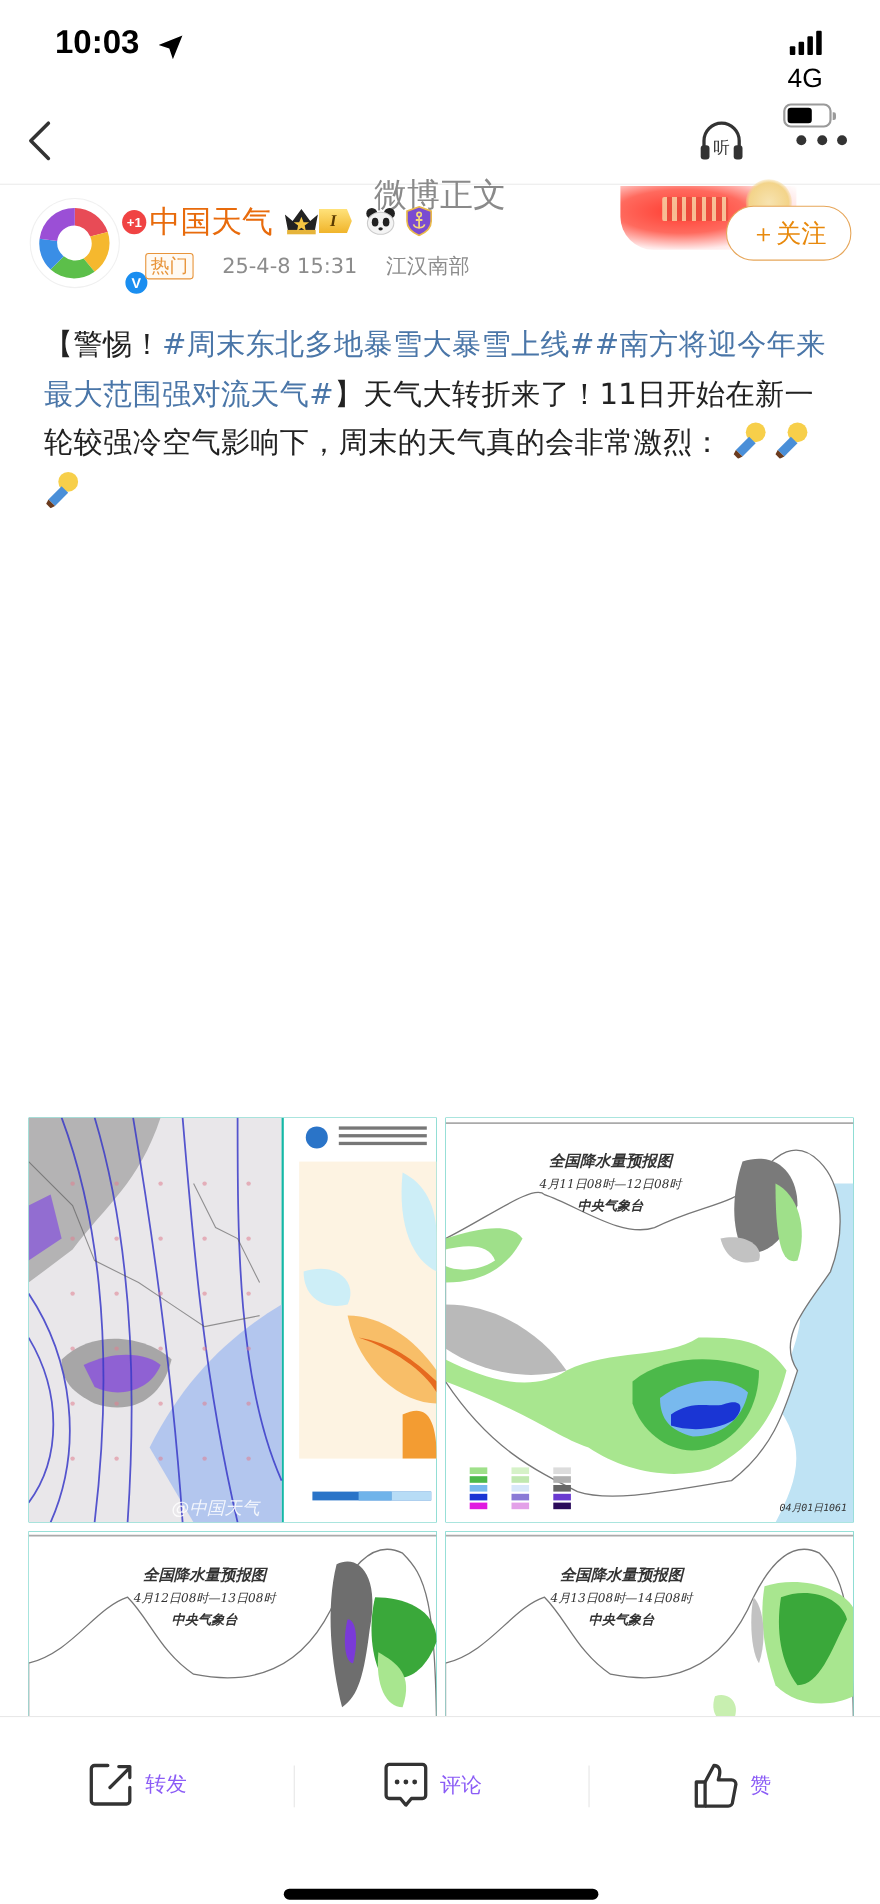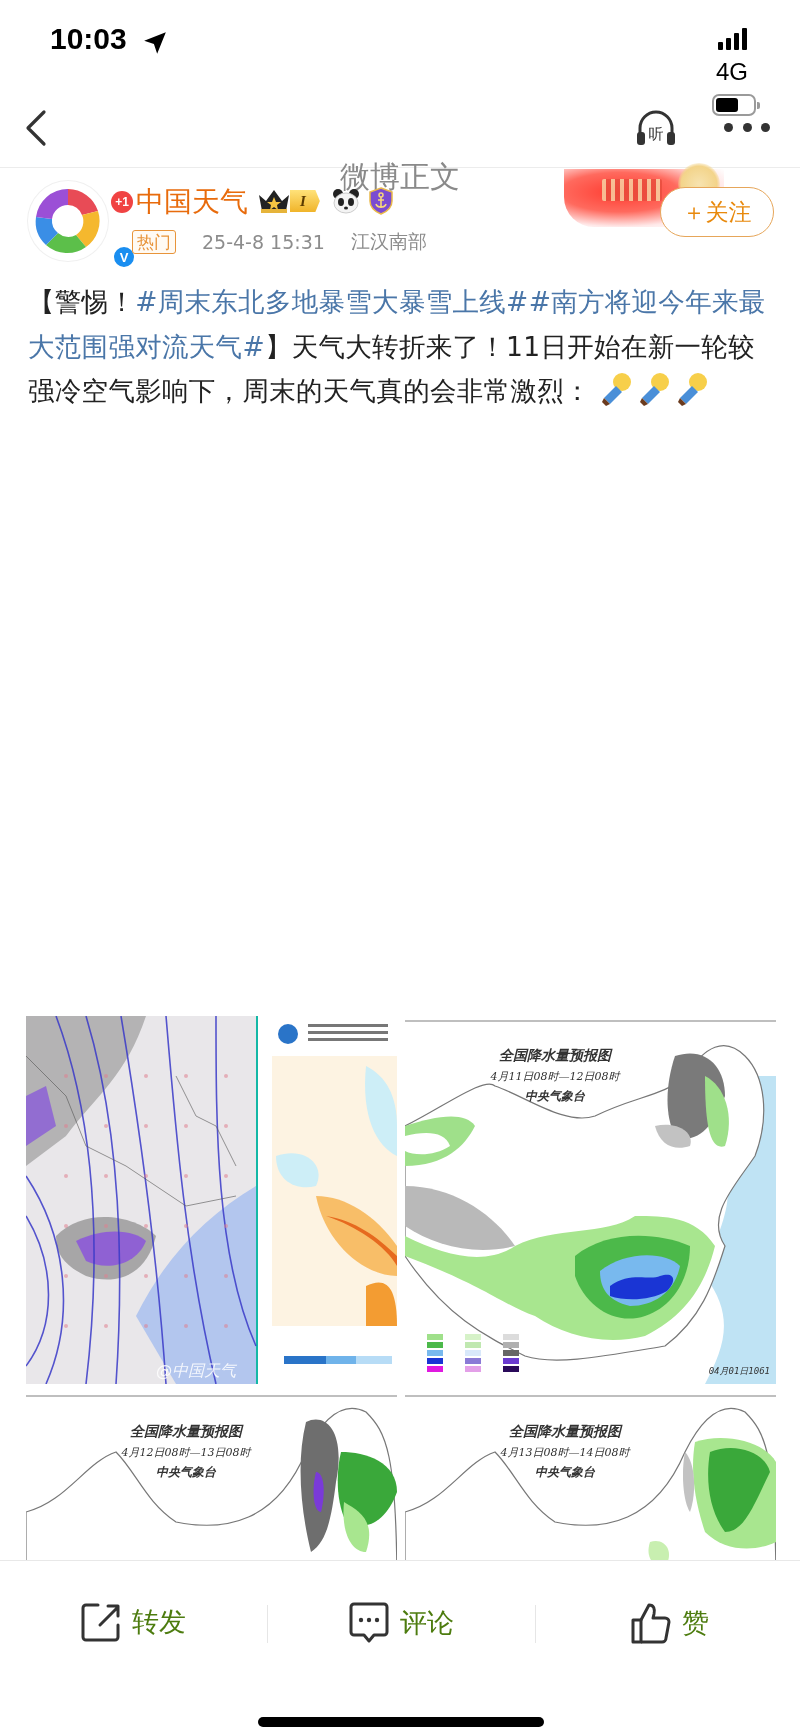--- a/index.html
+++ b/index.html
@@ -42,34 +42,34 @@
   .crown { width: 36px; height: 28px; }
   .level-badge { height: 22px; padding: 0 14px 0 10px; background: linear-gradient(#ffe27a, #f0b42a); color: #5a3a00; font-style: italic; font-weight: bold; font-family: "Liberation Serif", serif; font-size: 15px; display: flex; align-items: center; clip-path: polygon(0 0, 85% 0, 100% 50%, 85% 100%, 0 100%); margin-left: -6px; }
   .panda { width: 28px; height: 26px; margin-left: 8px; }
   .anchor { width: 26px; height: 28px; margin-left: 4px; }
   .meta { position: absolute; left: 132px; top: 60px; display: flex; align-items: center; gap: 26px; font-size: 19px; color: #8c8c8c; }
   .hot-tag { border: 1px solid #e8943a; color: #e8943a; font-size: 17px; padding: 0 4px; height: 24px; line-height: 22px; border-radius: 3px; background: #fffaf3; }
   .follow-btn { position: absolute; right: 26px; top: 18px; width: 114px; height: 50px; border: 1.5px solid #e6a65a; border-radius: 25px; background: #fff; color: #e8890c; font-size: 23px; display: flex; align-items: center; justify-content: center; cursor: pointer; }
 
   
   .post { position: absolute; left: 28px; top: 280px; width: 750px; font-size: 26.5px; line-height: 44.5px; color: #222; letter-spacing: 0.3px; }
-  .post p { margin: 0; }
+  .post p { margin: 12px; }
   .post .gap { height: 44.5px; }
   .hashtag { color: #4a76a8; cursor: pointer; }
   .emoji { display: inline-block; width: 34px; height: 34px; vertical-align: -6px; margin-right: 4px; }
 
   
   .grid { position: absolute; left: 26px; top: 1016px; width: 750px; display: grid; grid-template-columns: 371px 371px; grid-template-rows: 368px 200px; gap: 8px; }
   .img { position: relative; overflow: hidden; background: #14b8a6; cursor: pointer; font-style: italic; }
   .img svg { display: block; }
 
   
   .bottom-bar { position: absolute; left: 0; top: 1560px; width: 800px; height: 171px; background: #fff; border-top: 1px solid #e8e8e8; }
   .action { position: absolute; top: 40px; display: flex; align-items: center; gap: 10px; cursor: pointer; }
-  .action-label { font-size: 27px; color: #4d7c0f; }
+  .action-label { font-size: 19px; color: #8b5cf6; }
   .divider { position: absolute; top: 44px; width: 1px; height: 38px; background: #e6e6e6; }
   .home-indicator { position: absolute; left: 258px; top: 156px; width: 286px; height: 10px; border-radius: 5px; background: #000; }
 </style>
 </head>
 <body>
 
 <div class="status-bar">
   <span class="status-time">10:03</span>
   <svg class="status-loc" viewBox="0 0 24 24">
     <path d="M22 2 L2 10 L11 13 L14 22 Z" fill="#000"></path>

